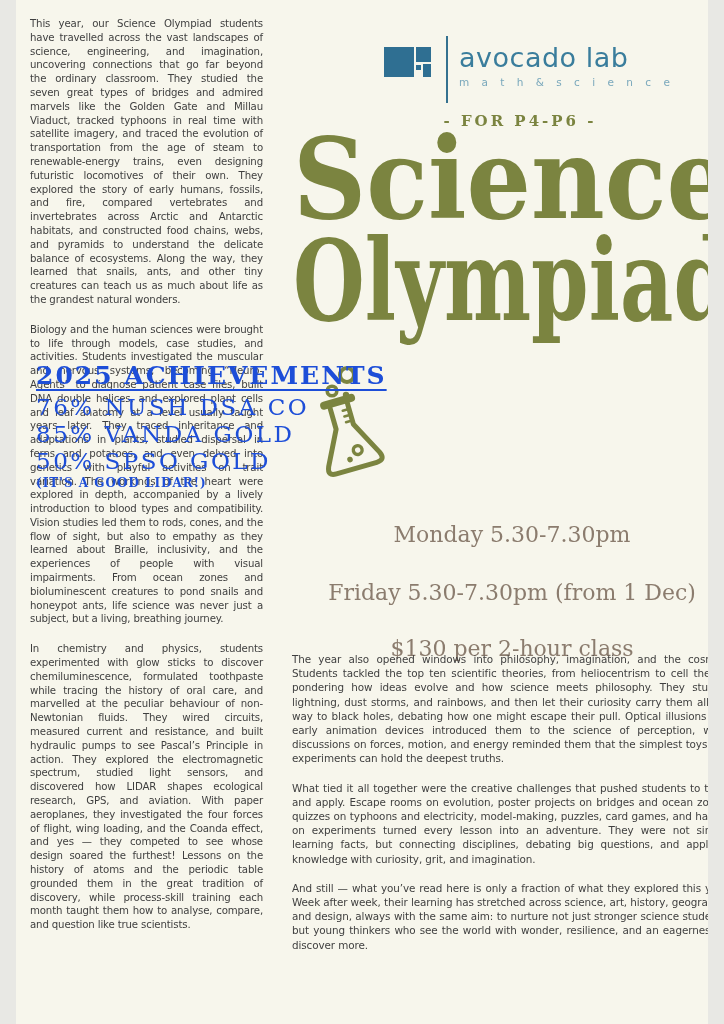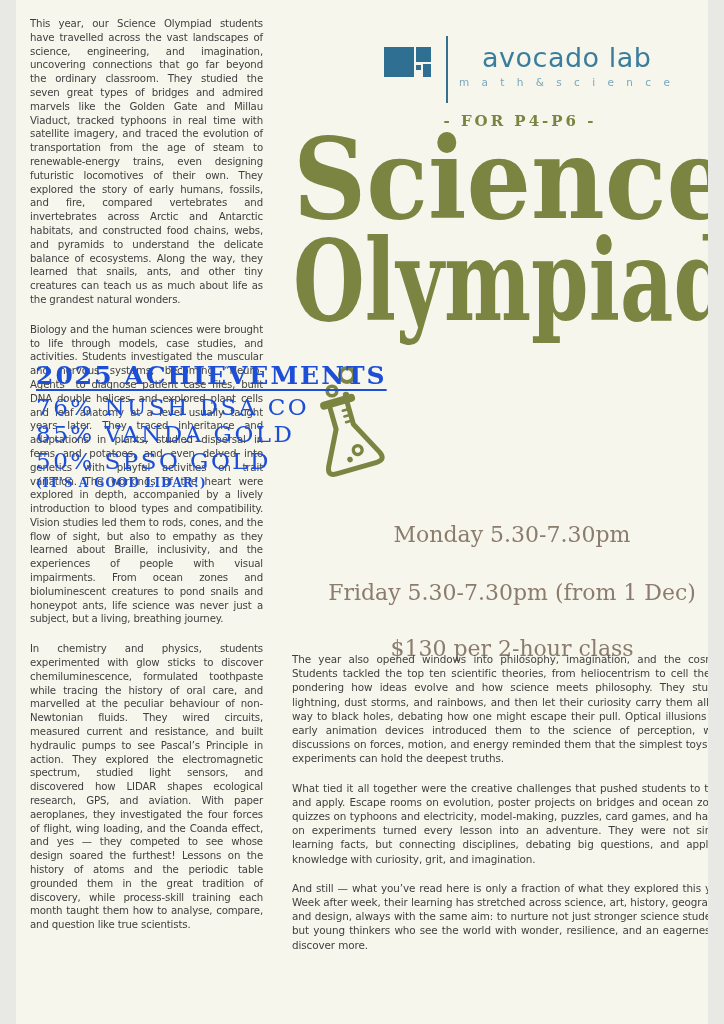--- a/index.html
+++ b/index.html
@@ -17,21 +17,21 @@
     position:absolute;left:14px;top:17px;width:233px;
   }
   .body-par{
     font-size:10.2px;line-height:13.8px;
     text-align:justify;letter-spacing:-0.15px;
     color:#3f3f3f;margin:0 0 16px 0;
   }
   
   .brand-icon{position:absolute;left:368px;top:46px;}
   .brand-divider{position:absolute;left:430px;top:36px;width:2px;height:67px;background:#35718f;}
-  .brand-text{position:absolute;left:443px;top:42px;text-align:center;}
+  .brand-text{position:absolute;left:443px;top:42px;}
   .brand-name{
     font-size:27px;color:#3a7d9c;letter-spacing:0.5px;
     font-family:"DejaVu Sans", sans-serif;
   }
   .brand-tagline{
     margin-top:3px;font-size:10.5px;color:#7aa8bc;letter-spacing:4.5px;
   }
   
   .right-col{position:absolute;left:276px;top:0;width:440px;}
   .audience{

